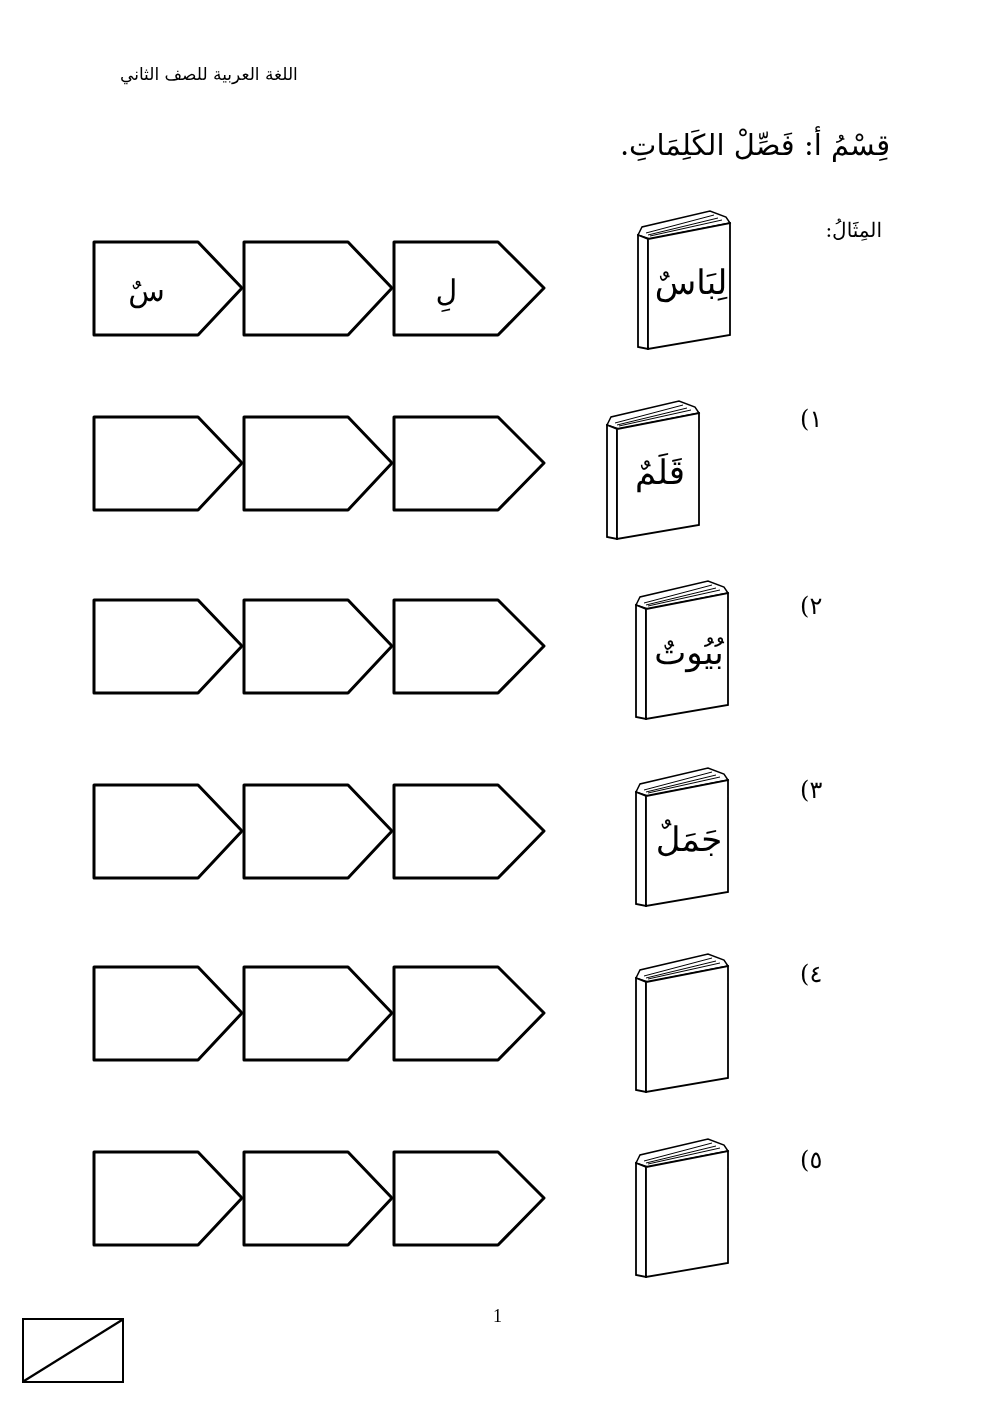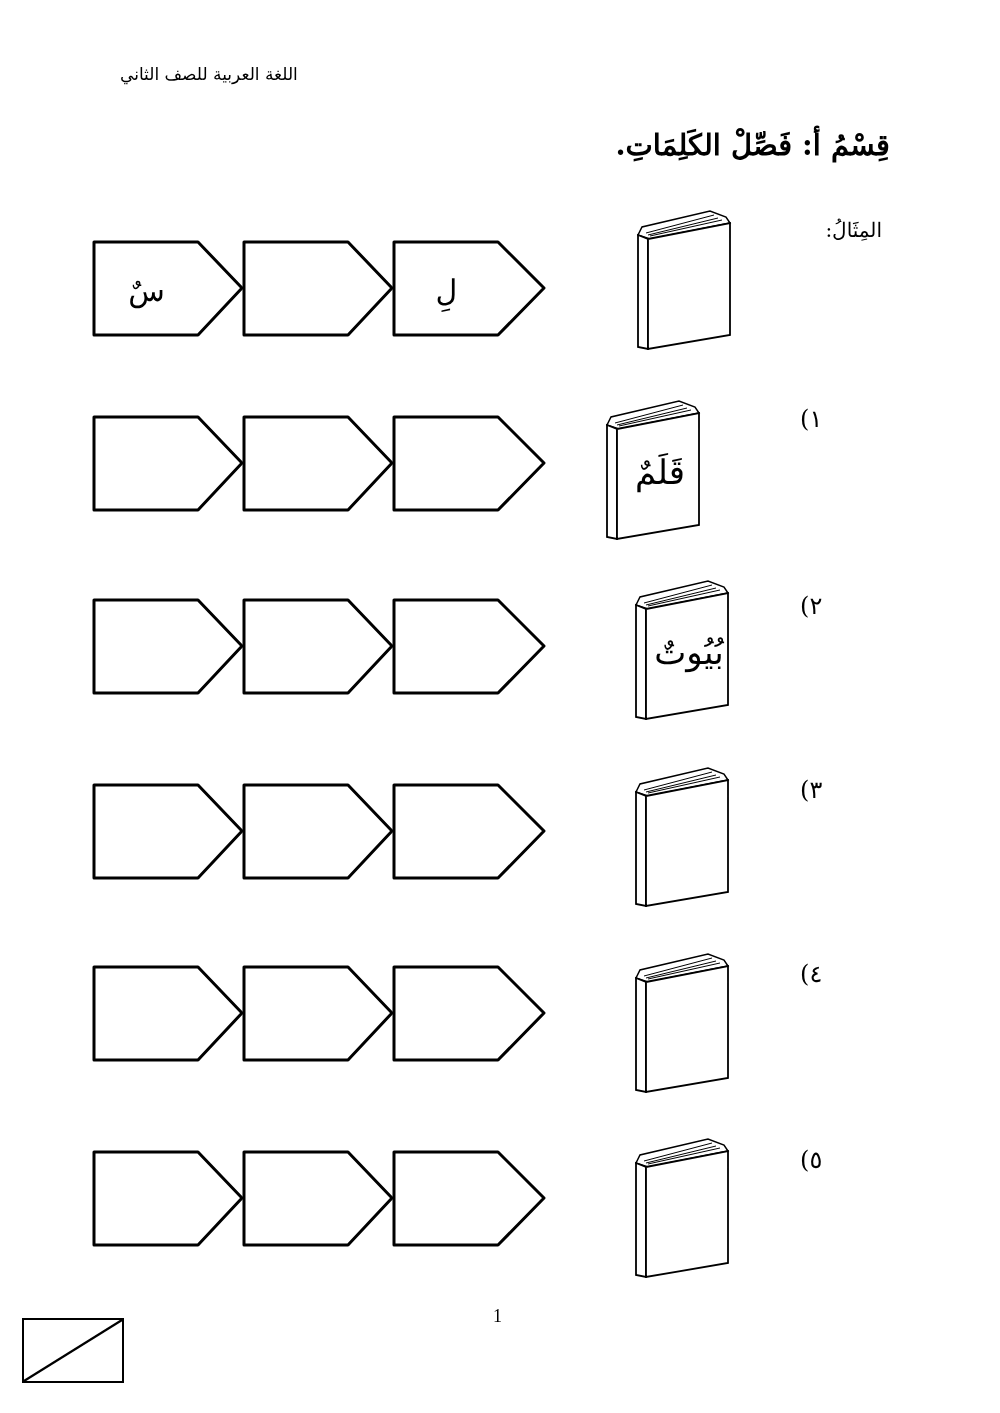--- a/index.html
+++ b/index.html
@@ -1,20 +1,20 @@
 <!DOCTYPE html>
 <html><head>
 <meta charset="utf-8">
 <style>
   html, body { margin: 0; padding: 0; background: #ffffff; }
   body { width: 1000px; height: 1413px; position: relative; overflow: hidden;
          font-family: "DejaVu Serif", "Liberation Serif", serif; color: #000; }
   .abs { position: absolute; }
   .header-text { left: 120px; top: 64px; width: 220px; font-size: 17px; direction: rtl; text-align: left; white-space: nowrap; }
-  .section-title { right: 110px; top: 128px; font-size: 29px; font-weight: bold; direction: rtl; white-space: nowrap; }
+  .section-title { right: 110px; top: 128px; font-size: 29px; font-weight: normal; direction: rtl; white-space: nowrap; }
   .example-label { right: 118px; top: 218px; font-size: 20px; direction: rtl; white-space: nowrap; }
   .qnum { font-size: 24px; direction: rtl; white-space: nowrap; }
   .book { width: 110px; height: 145px; }
   .book svg { position: absolute; left: 0; top: 0; }
   .book-word { position: absolute; left: 20px; top: 42px; width: 82px; height: 70px; display: flex; align-items: center; justify-content: center;
                font-size: 34px; direction: rtl; }
   .chain { width: 460px; height: 100px; }
   .chain svg { position: absolute; left: 0; top: 0; }
   .cell-label { position: absolute; top: 0; height: 100px; width: 105px; display: flex; align-items: center; justify-content: center;
                 font-size: 30px; direction: rtl; }
@@ -29,20 +29,21 @@
 
 <div class="abs example-label">المِثَالُ:</div>
 
 <div class="abs book" style="left:630px; top:205px;">
   <svg width="110" height="145">
     <path d="M8 30 L12 22 L80 6 L96 12 L100 18 L20 34 Z" fill="#fff" stroke="#000" stroke-width="1.5"></path>
     <path d="M16 28 L84 10 M18 30 L88 13 M20 31 L92 15" stroke="#000" stroke-width="1"></path>
     <path d="M8 30 L8 142 L18 144 L18 34 Z" fill="#fff" stroke="#000" stroke-width="1.8"></path>
     <path d="M18 34 L100 18 L100 130 L18 144 Z" fill="#fff" stroke="#000" stroke-width="1.8"></path>
   </svg>
+  <div class="book-word">لِبَاسٌ</div>
 </div>
 
 <div class="abs chain" style="left:92px; top:240px;">
   <svg width="460" height="100">
     <polygon points="2,2 106,2 150,48 106,95 2,95" fill="#fff" stroke="#000" stroke-width="3" stroke-linejoin="round"></polygon>
     <polygon points="152,2 256,2 300,48 256,95 152,95" fill="#fff" stroke="#000" stroke-width="3" stroke-linejoin="round"></polygon>
     <polygon points="302,2 406,2 452,48 406,95 302,95" fill="#fff" stroke="#000" stroke-width="3" stroke-linejoin="round"></polygon>
   </svg>
   <div class="cell-label" style="left:2px;">سٌ</div>
   <div class="cell-label" style="left:302px;">لِ</div>
@@ -91,20 +92,21 @@
 </div>
 
 <div class="abs qnum" style="left:800px; top:776px;">٣)</div>
 <div class="abs book" style="left:628px; top:762px;">
   <svg width="110" height="145">
     <path d="M8 30 L12 22 L80 6 L96 12 L100 18 L20 34 Z" fill="#fff" stroke="#000" stroke-width="1.5"></path>
     <path d="M16 28 L84 10 M18 30 L88 13 M20 31 L92 15" stroke="#000" stroke-width="1"></path>
     <path d="M8 30 L8 142 L18 144 L18 34 Z" fill="#fff" stroke="#000" stroke-width="1.8"></path>
     <path d="M18 34 L100 18 L100 130 L18 144 Z" fill="#fff" stroke="#000" stroke-width="1.8"></path>
   </svg>
+  <div class="book-word">جَمَلٌ</div>
 </div>
 <div class="abs chain" style="left:92px; top:783px;">
   <svg width="460" height="100">
     <polygon points="2,2 106,2 150,48 106,95 2,95" fill="#fff" stroke="#000" stroke-width="3" stroke-linejoin="round"></polygon>
     <polygon points="152,2 256,2 300,48 256,95 152,95" fill="#fff" stroke="#000" stroke-width="3" stroke-linejoin="round"></polygon>
     <polygon points="302,2 406,2 452,48 406,95 302,95" fill="#fff" stroke="#000" stroke-width="3" stroke-linejoin="round"></polygon>
   </svg>
   <div class="cell-label" style="left:2px;"></div>
   <div class="cell-label" style="left:152px;"></div>
   <div class="cell-label" style="left:302px;"></div>

